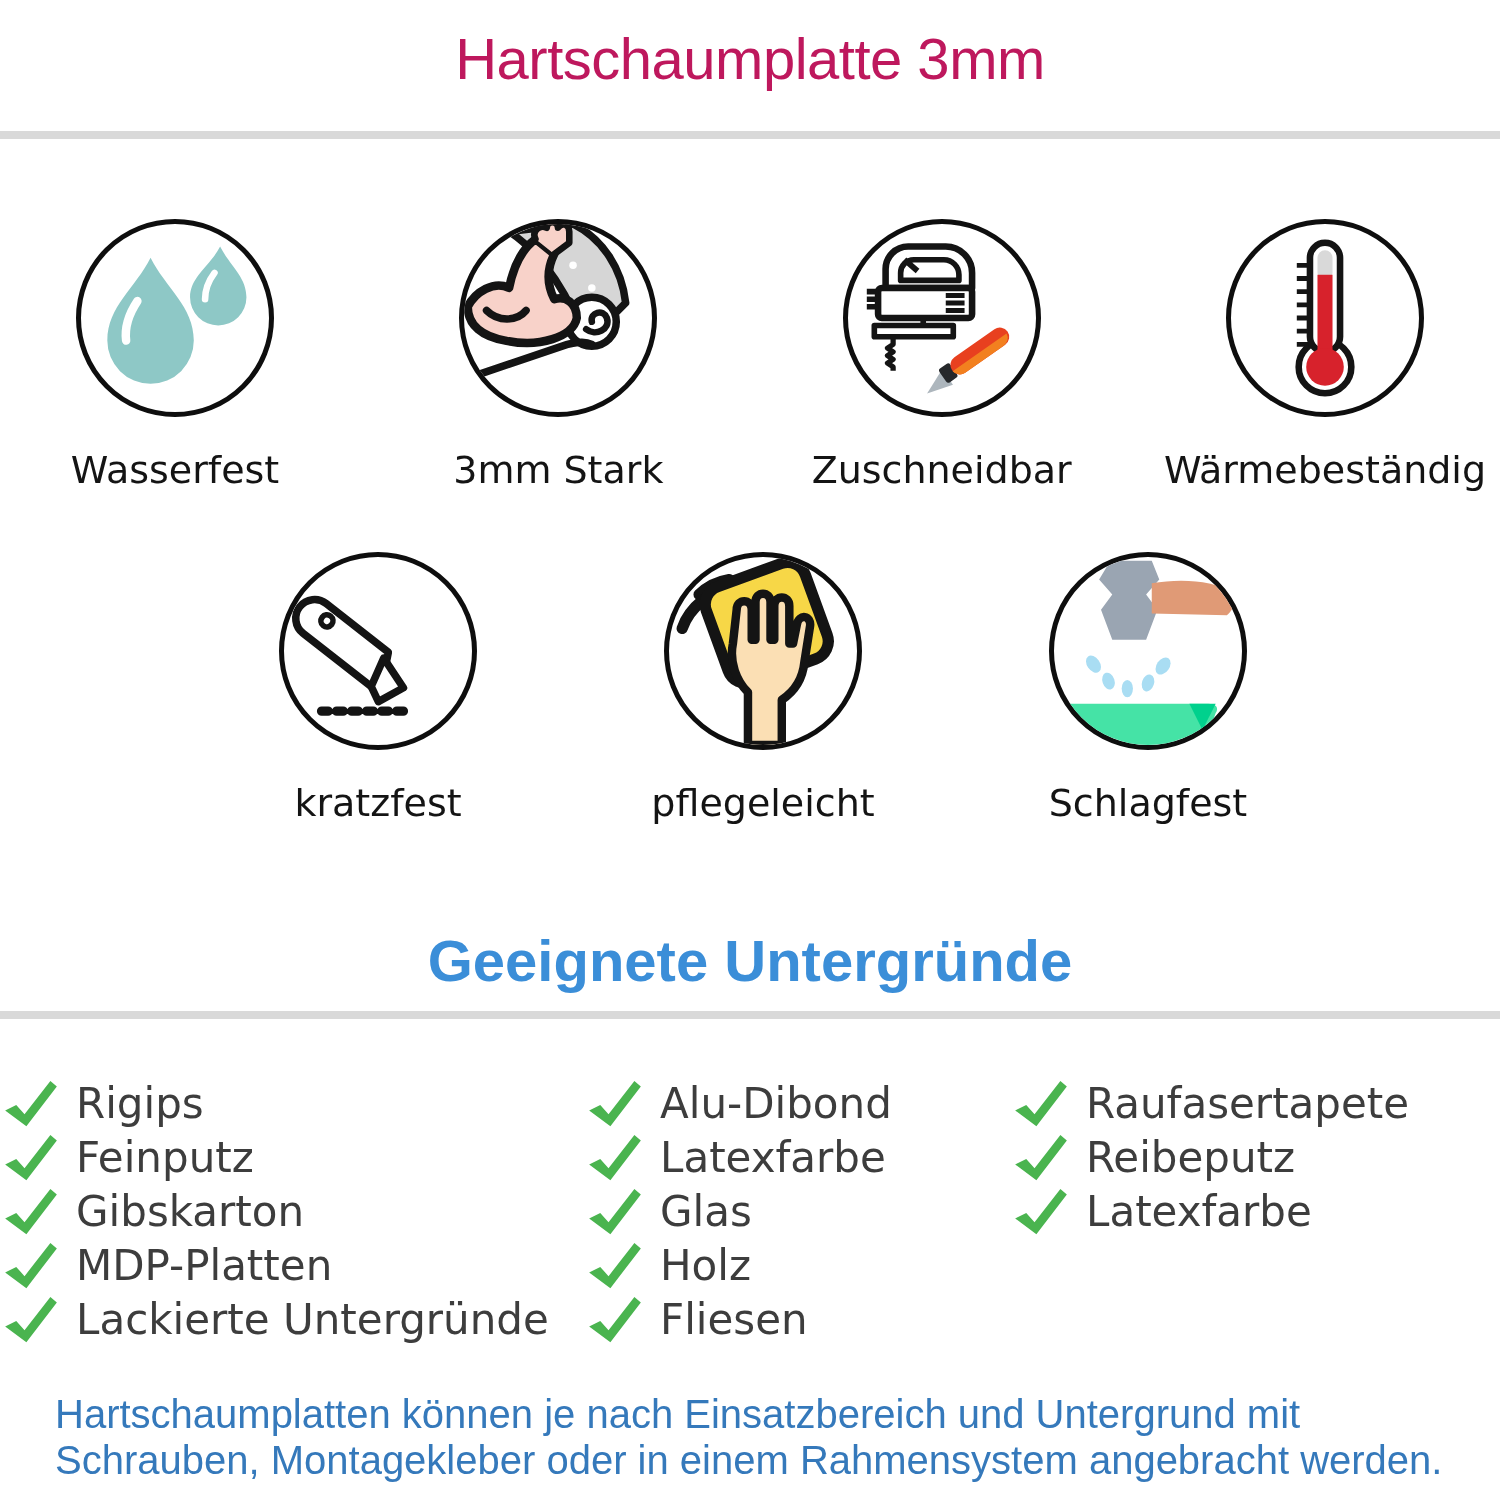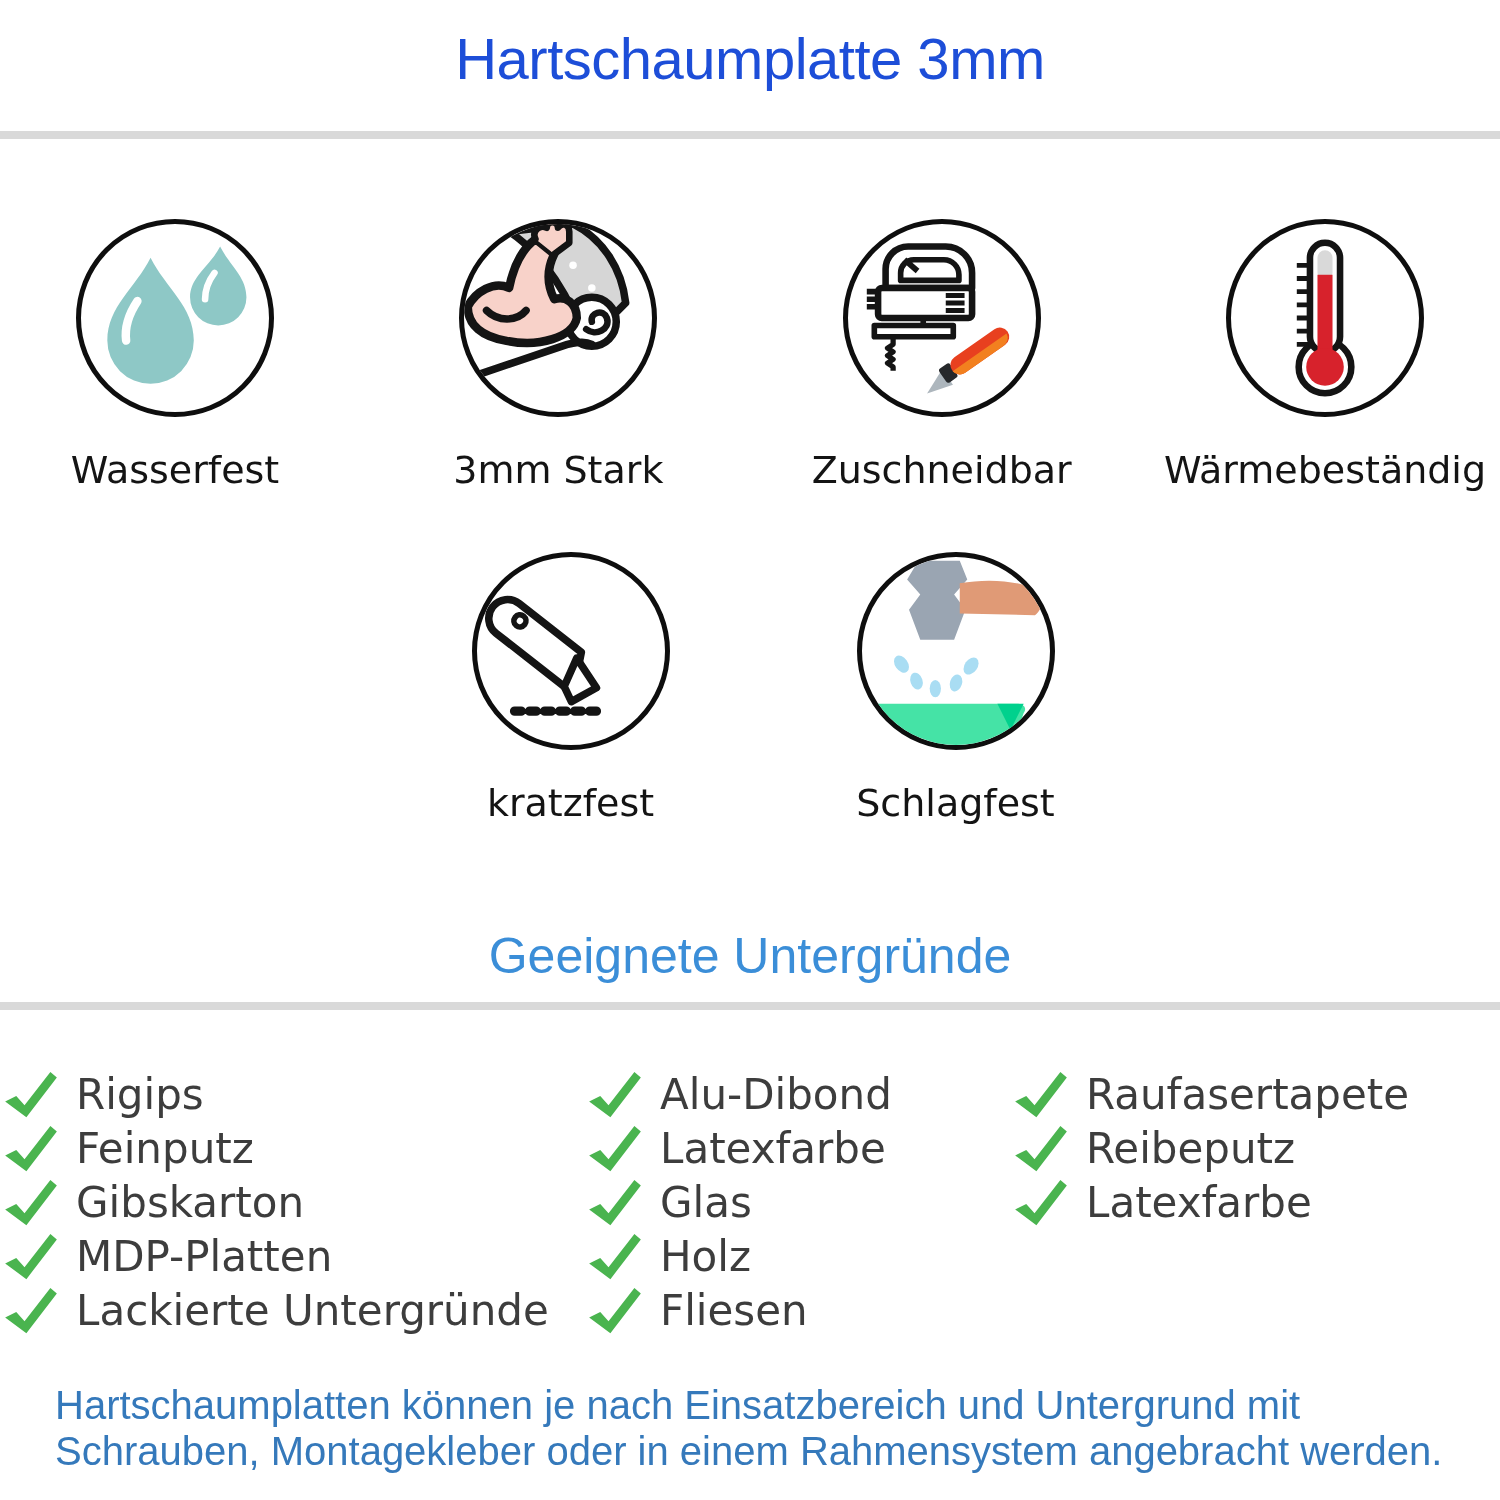--- a/index.html
+++ b/index.html
@@ -1,20 +1,20 @@
 <!DOCTYPE html>
 <html><head>
 <meta charset="utf-8">
 <style>
   html,body{margin:0;padding:0;background:#fff;}
   .page{position:relative;width:1500px;height:1500px;background:#ffffff;overflow:hidden;
         font-family:"Liberation Sans",sans-serif;}
   .title{margin:26px 0 0 0;text-align:center;font-size:58px;font-weight:400;
-         color:#1d4ed8;line-height:1.15;letter-spacing:-0.5px;}
-  .subtitle{margin:102px 0 0 0;text-align:center;font-size:50px;font-weight:400;
+         color:#be185d;line-height:1.15;letter-spacing:-0.5px;}
+  .subtitle{margin:102px 0 0 0;text-align:center;font-size:58px;font-weight:700;
          color:#3b8ed8;line-height:1.15;}
   .divider{height:8px;background:#d9d9d9;width:100%;}
   .divider.top{margin-top:38px;}
   .divider.mid{margin-top:16px;}
 
   .feat-row{display:flex;}
   .feat-row1{margin-top:80px;justify-content:space-between;padding:0 35px;}
   .feat-row2{margin-top:60px;justify-content:center;gap:105px;padding-left:26px;}
   .feat{width:280px;display:flex;flex-direction:column;align-items:center;flex:0 0 auto;}
   .circle{width:188px;height:188px;border:5px solid #0e0e0e;border-radius:50%;
@@ -132,20 +132,31 @@
             <path d="M-2 0 H40 L44 8 V20 H-2 A10 10 0 0 1 -2 0 Z" stroke-width="4"></path>
             <circle cx="4" cy="7" r="3.2" stroke-width="3"></circle>
             <path d="M40 4 L58 10 L52 24 L44 20 Z" stroke-width="4"></path>
           </g>
           <path d="M20 82 H66" stroke="#141414" stroke-width="5" stroke-dasharray="3.5 4.5" stroke-linecap="round"></path>
         </svg>
       </div>
       <div class="feat-label">kratzfest</div>
     </div>
 
+    <div class="feat">
+      <div class="circle">
+        <svg viewBox="0 0 100 100">
+          <path d="M16 20 C20 16 26 13 32 12" stroke="#141414" stroke-width="6" fill="none" stroke-linecap="round"></path>
+          <path d="M7 38 C9 32 13 27 18 23" stroke="#141414" stroke-width="6" fill="none" stroke-linecap="round"></path>
+          <rect x="24" y="8" width="56" height="54" rx="10" transform="rotate(-20 52 35)" fill="#f7d747" stroke="#141414" stroke-width="6"></rect>
+          <path d="M42 100 V72 C36 66 32 56 34 46 L36 28 C36 22 44 22 44 28 V44 H46 V24 C46 18 54 18 54 24 V44 H56 V26 C56 20 64 20 64 26 V46 H66 L68 36 C69 30 76 31 75 37 L72 56 C71 66 66 72 60 76 V100 Z" fill="#fbdfb4" stroke="#141414" stroke-width="4.5" stroke-linejoin="round" stroke-linecap="round"></path>
+        </svg>
+      </div>
+      <div class="feat-label">pflegeleicht</div>
+    </div>
 
     <div class="feat">
       <div class="circle">
         <svg viewBox="0 0 100 100">
           <path d="M30 2 L52 2 L56 12 L49 20 L55 28 L49 44 L31 44 L25 28 L31 20 L24 12 Z" fill="#9aa5b2"></path>
           <path d="M52 14 C68 11 86 13 93 18 C97 22 96 28 92 31 L52 30 Z" fill="#e09a76"></path>
           <ellipse cx="21" cy="57" rx="3.4" ry="5" transform="rotate(-35 21 57)" fill="#a9ddf3"></ellipse>
           <ellipse cx="29" cy="66" rx="3.2" ry="4.6" transform="rotate(-18 29 66)" fill="#a9ddf3"></ellipse>
           <ellipse cx="39" cy="70" rx="3" ry="4.6" fill="#a9ddf3"></ellipse>
           <ellipse cx="50" cy="67" rx="3.2" ry="4.6" transform="rotate(18 50 67)" fill="#a9ddf3"></ellipse>

